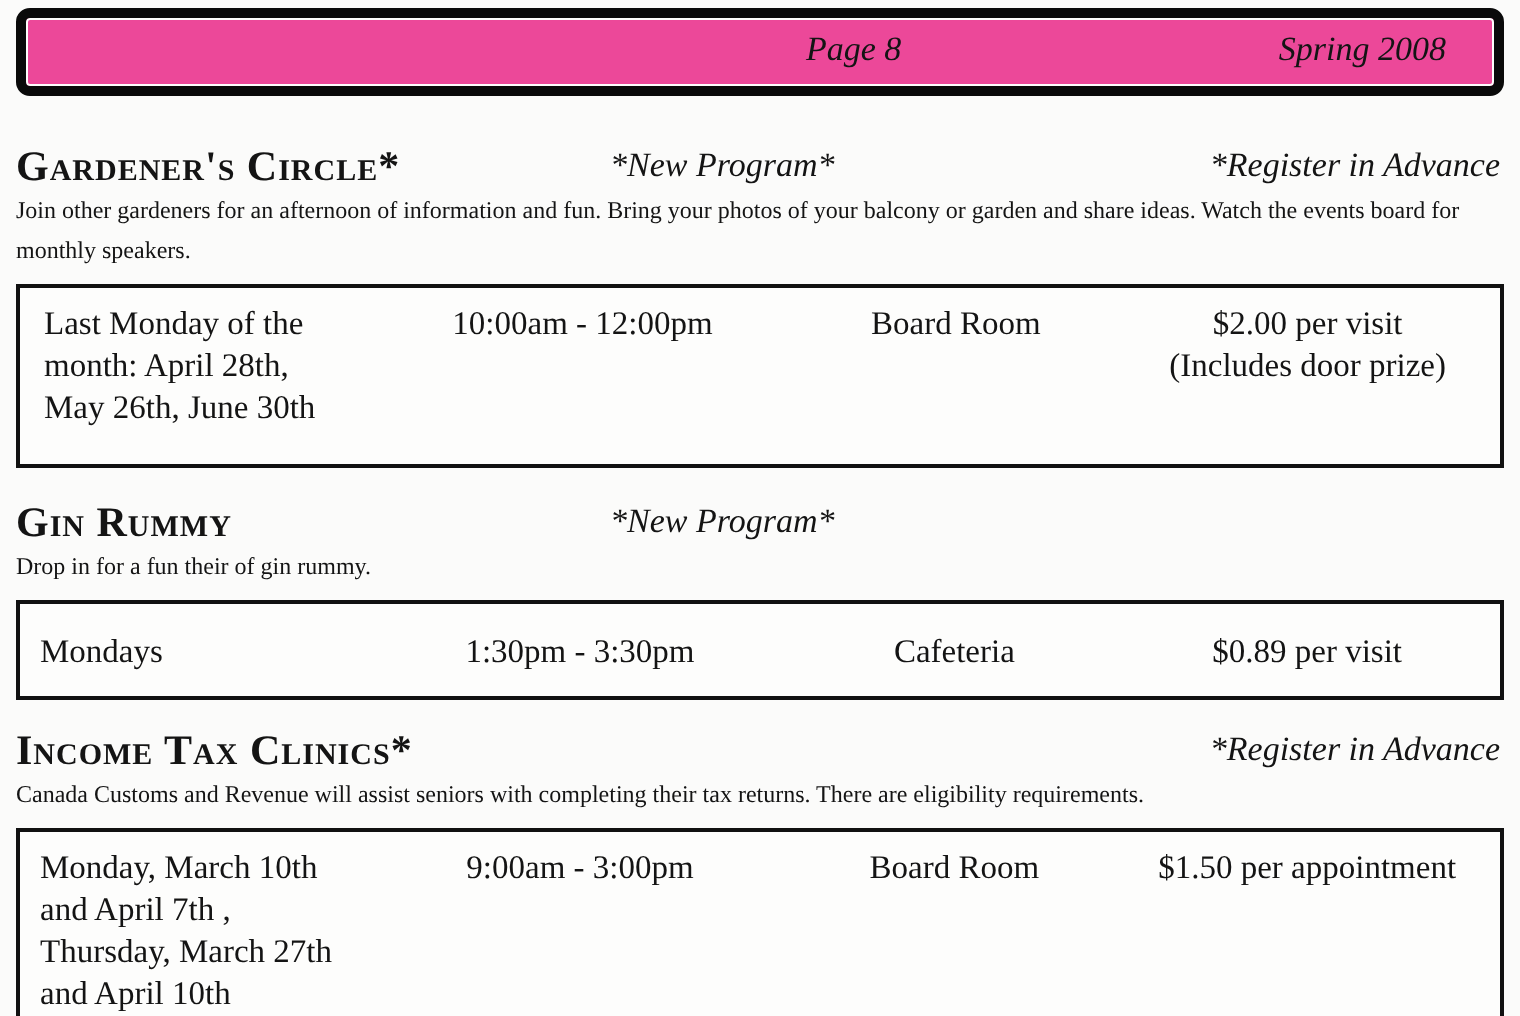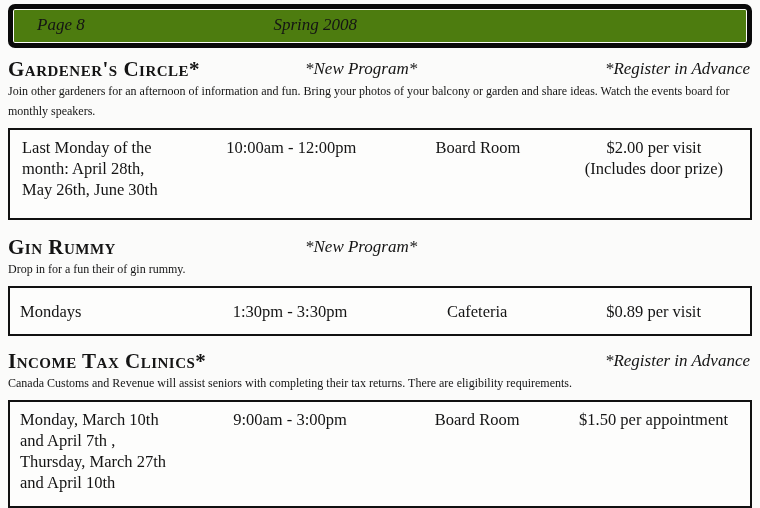--- a/index.html
+++ b/index.html
@@ -10,45 +10,45 @@
     font-family: "Liberation Serif", serif;
     overflow: hidden;
     position: relative;
   }
   .page { padding: 4px 8px 0 8px; }
 
   
   .masthead {
     border: 5px solid #0a0a0a;
     border-radius: 7px;
-    background: #4d7c0f;
+    background: #ec4899;
     height: 30px;
     display: flex;
     align-items: center;
-    justify-content: flex-start;
+    justify-content: flex-end;
     padding: 1px 24px 3px 24px;
     box-shadow: inset 0 0 0 1px #fdfdfc;
   }
   .masthead .side {
     font-style: italic;
     font-size: 17px;
     width: 160px;
   }
   .masthead .side.right { text-align: right; }
   .masthead .title {
     font-size: 31px;
     font-weight: bold;
     font-style: italic;
     letter-spacing: 1px;
     text-align: center;
     flex: 1;
   }
 
   
-  .section { margin-top: 10px; }
+  .section { margin-top: 24px; }
   .sec-head {
     position: relative;
     height: 22px;
     margin: 0 0 1px 0;
   }
   .sec-title {
     font-variant: small-caps;
     font-weight: bold;
     font-size: 21px;
     letter-spacing: 0.5px;

